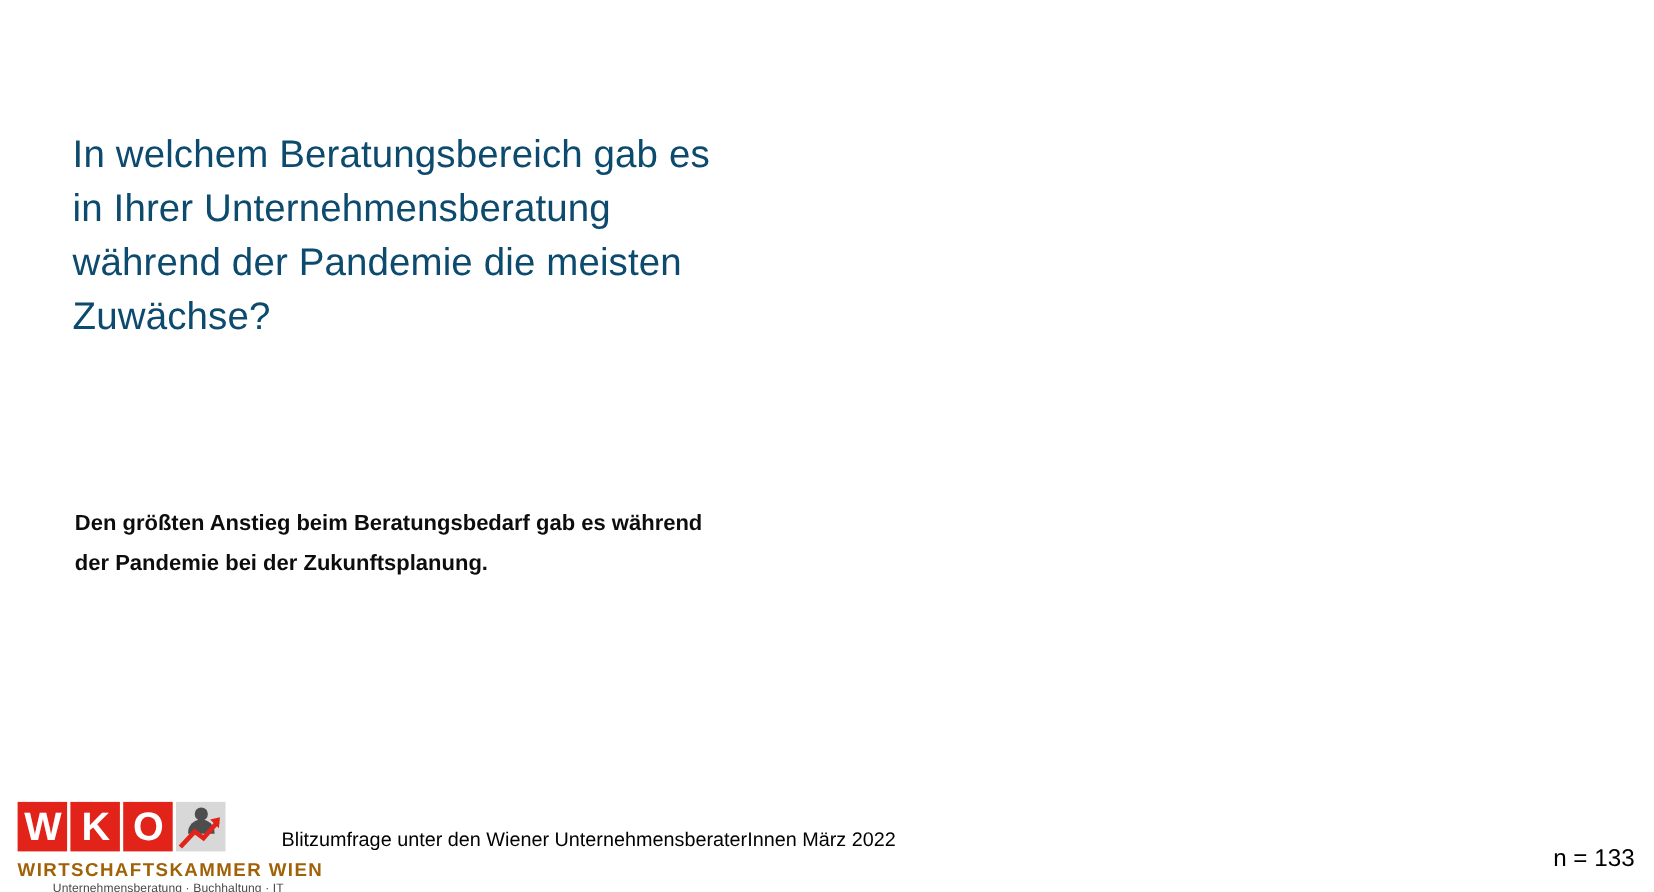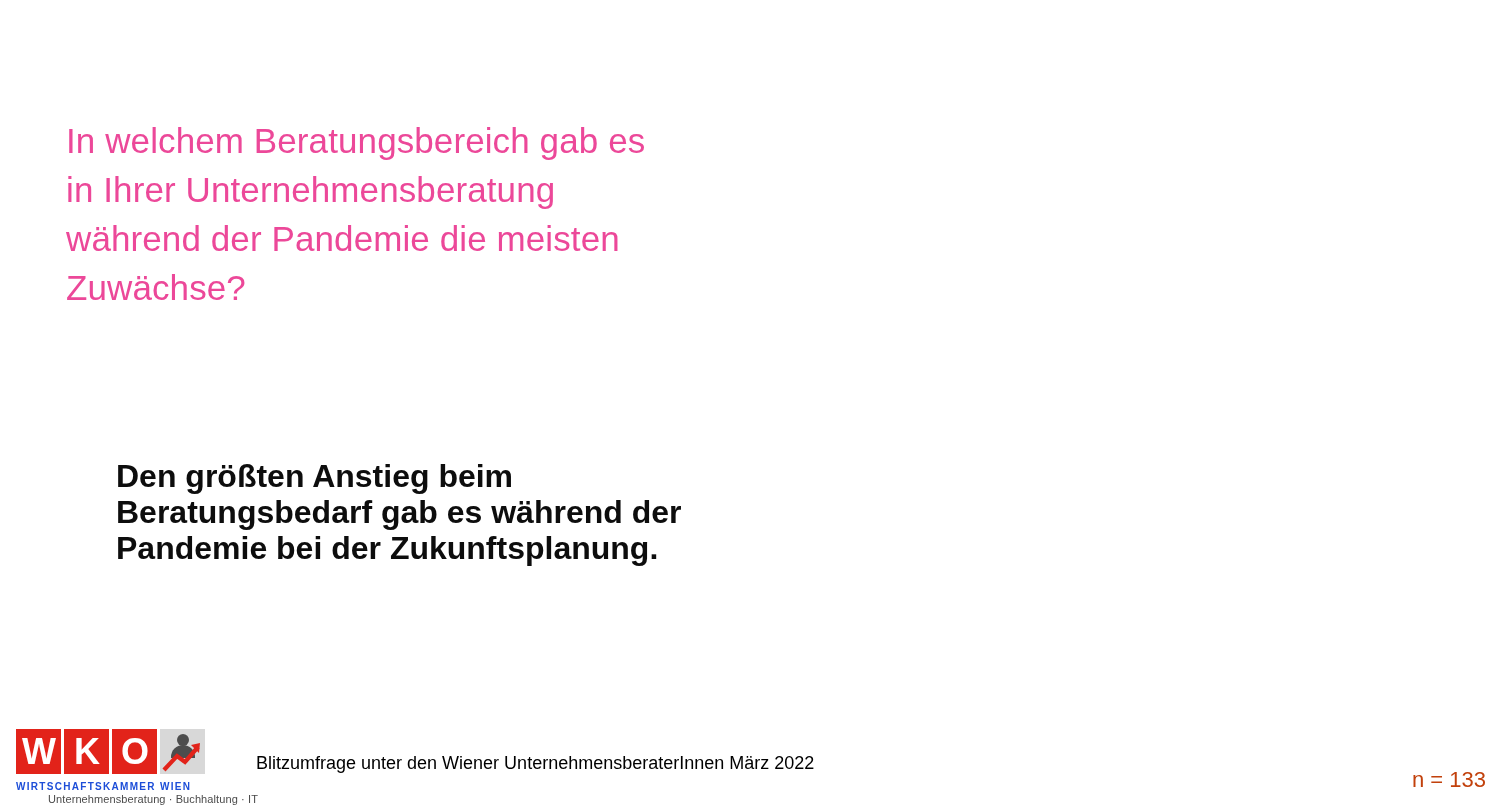--- a/index.html
+++ b/index.html
@@ -20,34 +20,33 @@
   
   .question {
     position: absolute;
     left: 66px;
     top: 116px;
     width: 580px;
     font-family: "Liberation Sans", sans-serif;
     font-size: 35px;
     font-weight: 400;
     line-height: 49px;
-    color: #ec4899;
+    color: #0c4a6e;
     letter-spacing: 0.1px;
   }
   .takeaway {
     position: absolute;
     left: 68px;
     top: 458px;
     width: 580px;
     font-family: "Liberation Sans", sans-serif;
-    font-size: 32px;
+    font-size: 20px;
     font-weight: bold;
     line-height: 36px;
     color: #0d0d0d;
-    margin-left: 48px;
   }
 
   
   .chart-wrap {
     position: absolute;
     left: 760px;
     top: 45px;
     width: 660px;
     height: 670px;
   }
@@ -77,21 +76,21 @@
     font-weight: normal;
     color: #000000;
   }
   .sample-size {
     position: absolute;
     right: 18px;
     top: 767px;
     font-family: "Liberation Sans", sans-serif;
     font-size: 22px;
     font-weight: 400;
-    color: #c2410c;
+    color: #000000;
   }
 
   
   .logo {
     position: absolute;
     left: 16px;
     top: 729px;
     width: 196px;
     height: 78px;
   }
@@ -132,23 +131,23 @@
     width: 24px;
     height: 13px;
     border-radius: 12px 12px 0 0;
     background: #4d4d4d;
   }
   .logo-icon svg { position: absolute; left: 0; top: 0; }
   .logo-line1 {
     margin-top: 4px;
     font-family: "Liberation Sans", sans-serif;
     font-weight: bold;
-    font-size: 10px;
+    font-size: 17px;
     letter-spacing: 1.3px;
-    color: #1d4ed8;
+    color: #a16207;
     white-space: nowrap;
   }
   .logo-line2 {
     margin-top: 1px;
     font-family: "Liberation Sans", sans-serif;
     font-weight: normal;
     font-size: 11px;
     letter-spacing: 0.1px;
     color: #4a4a4a;
     white-space: nowrap;

